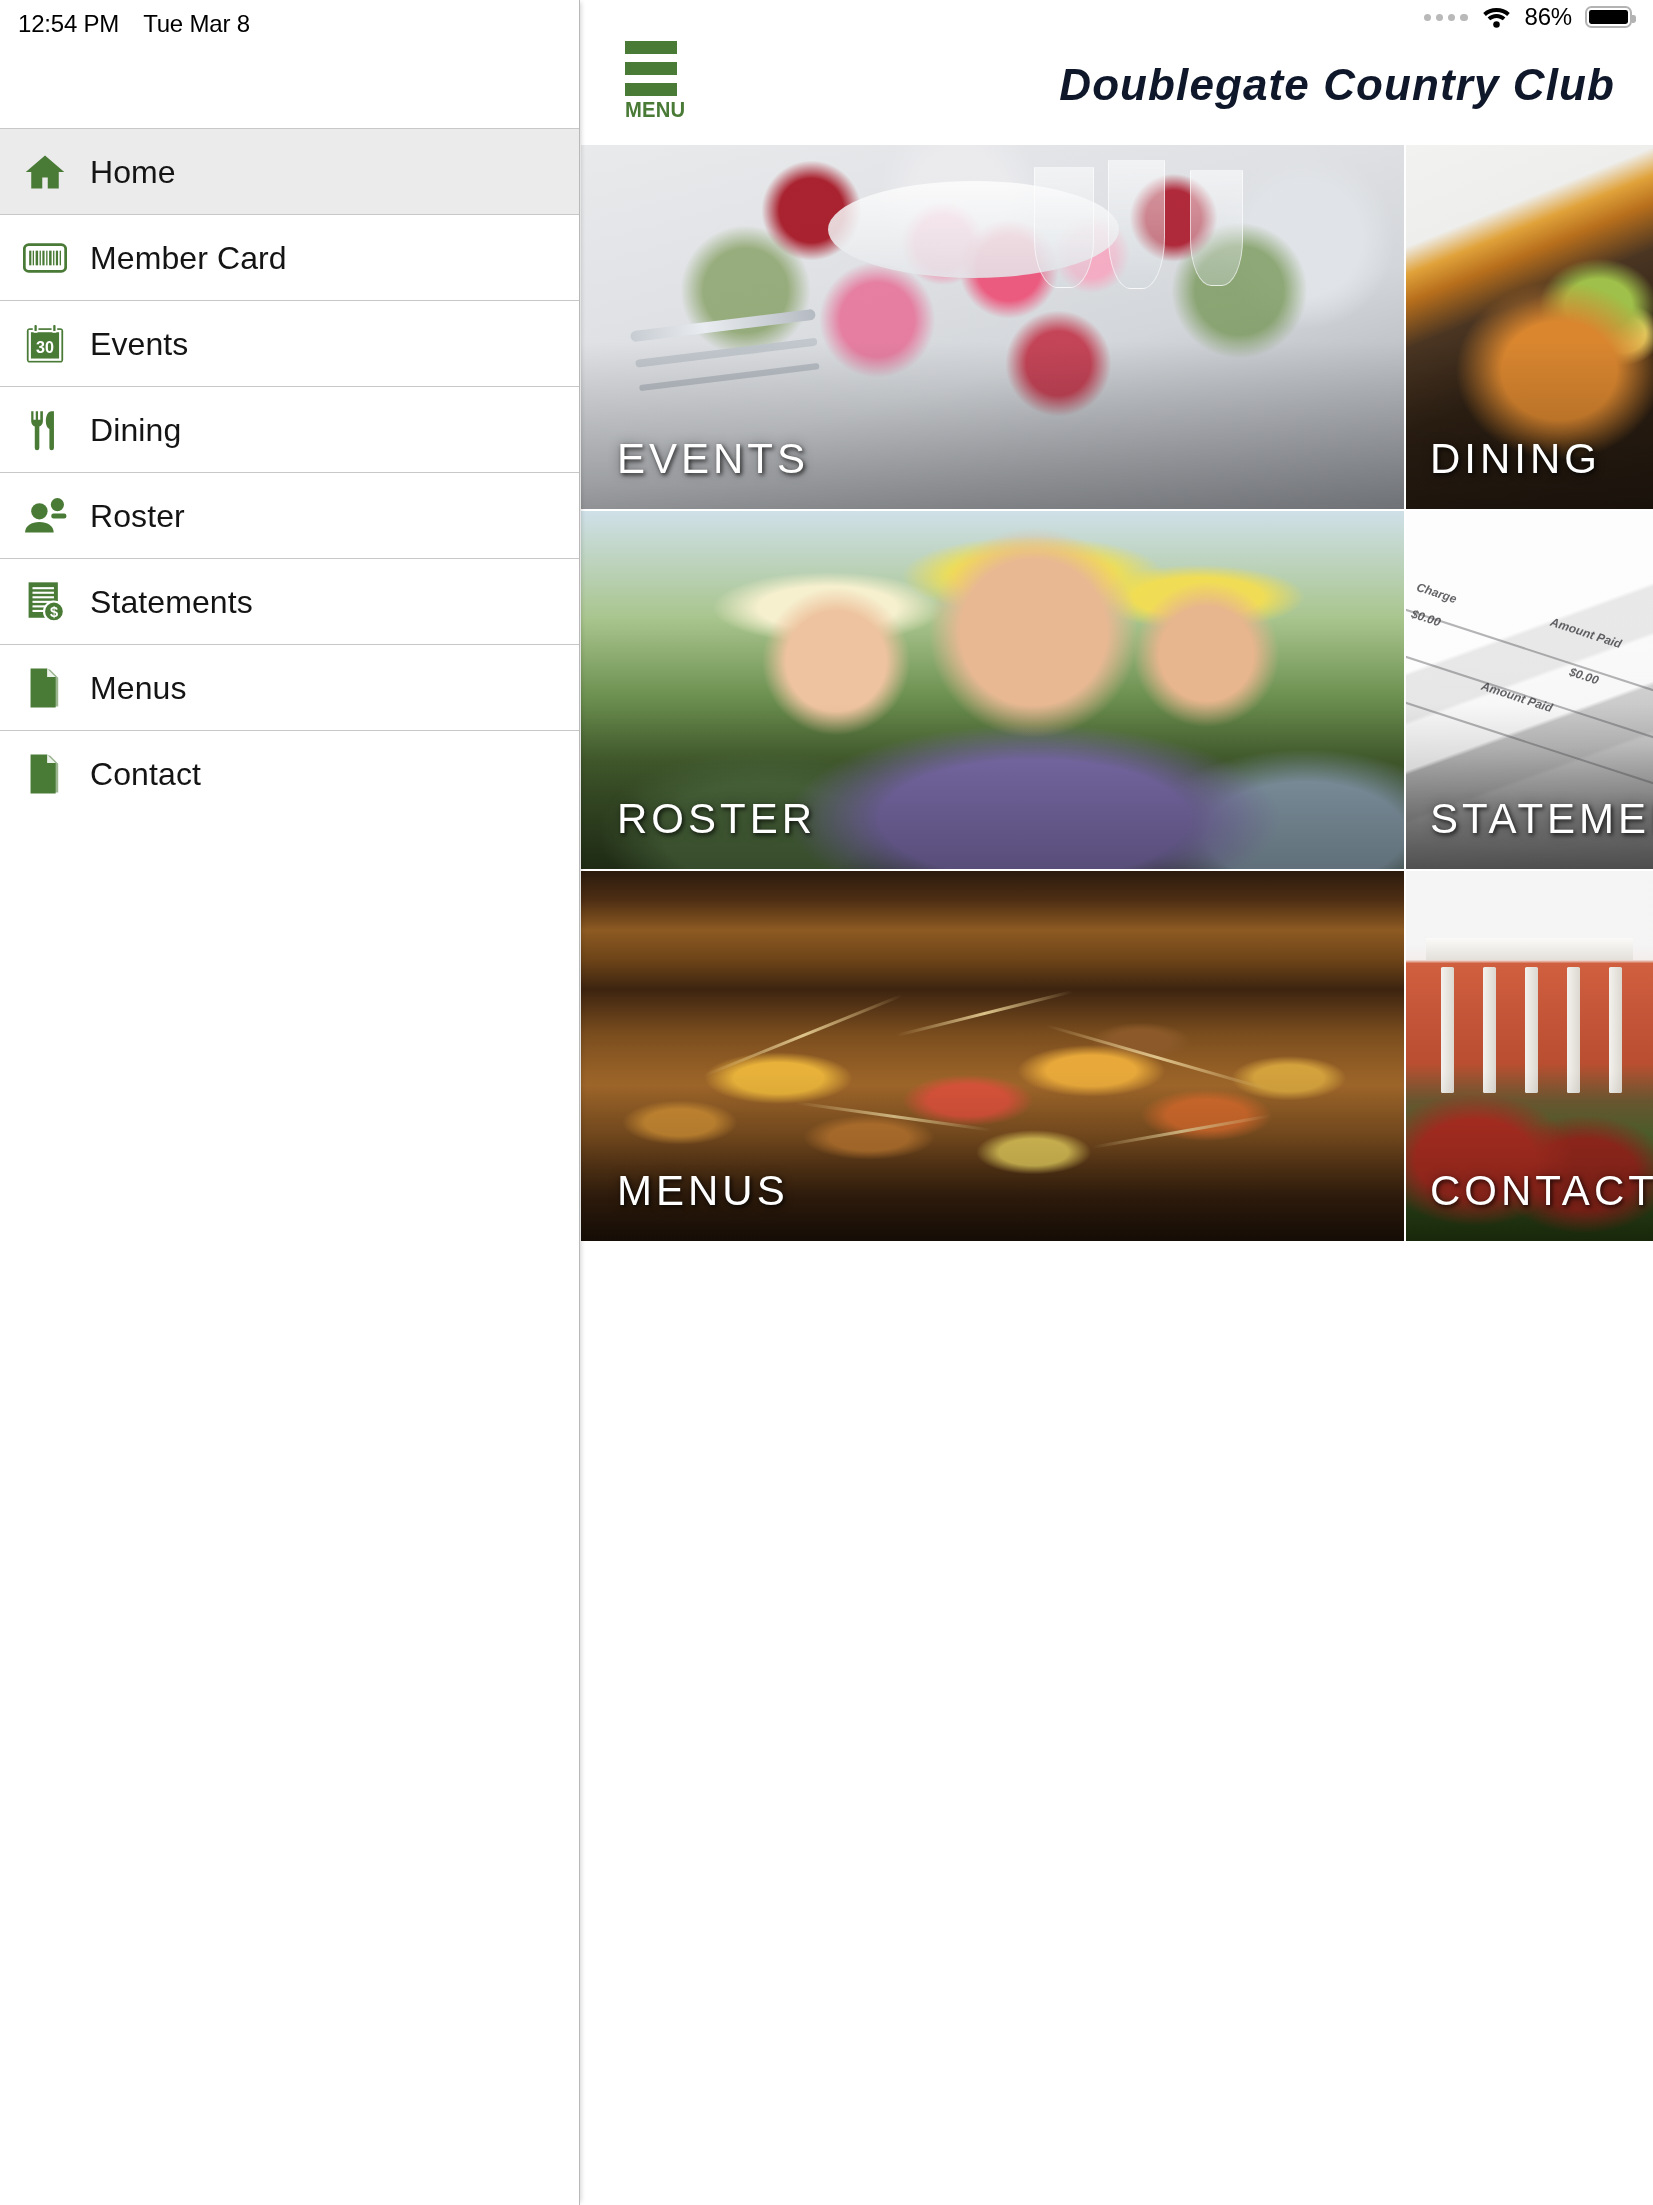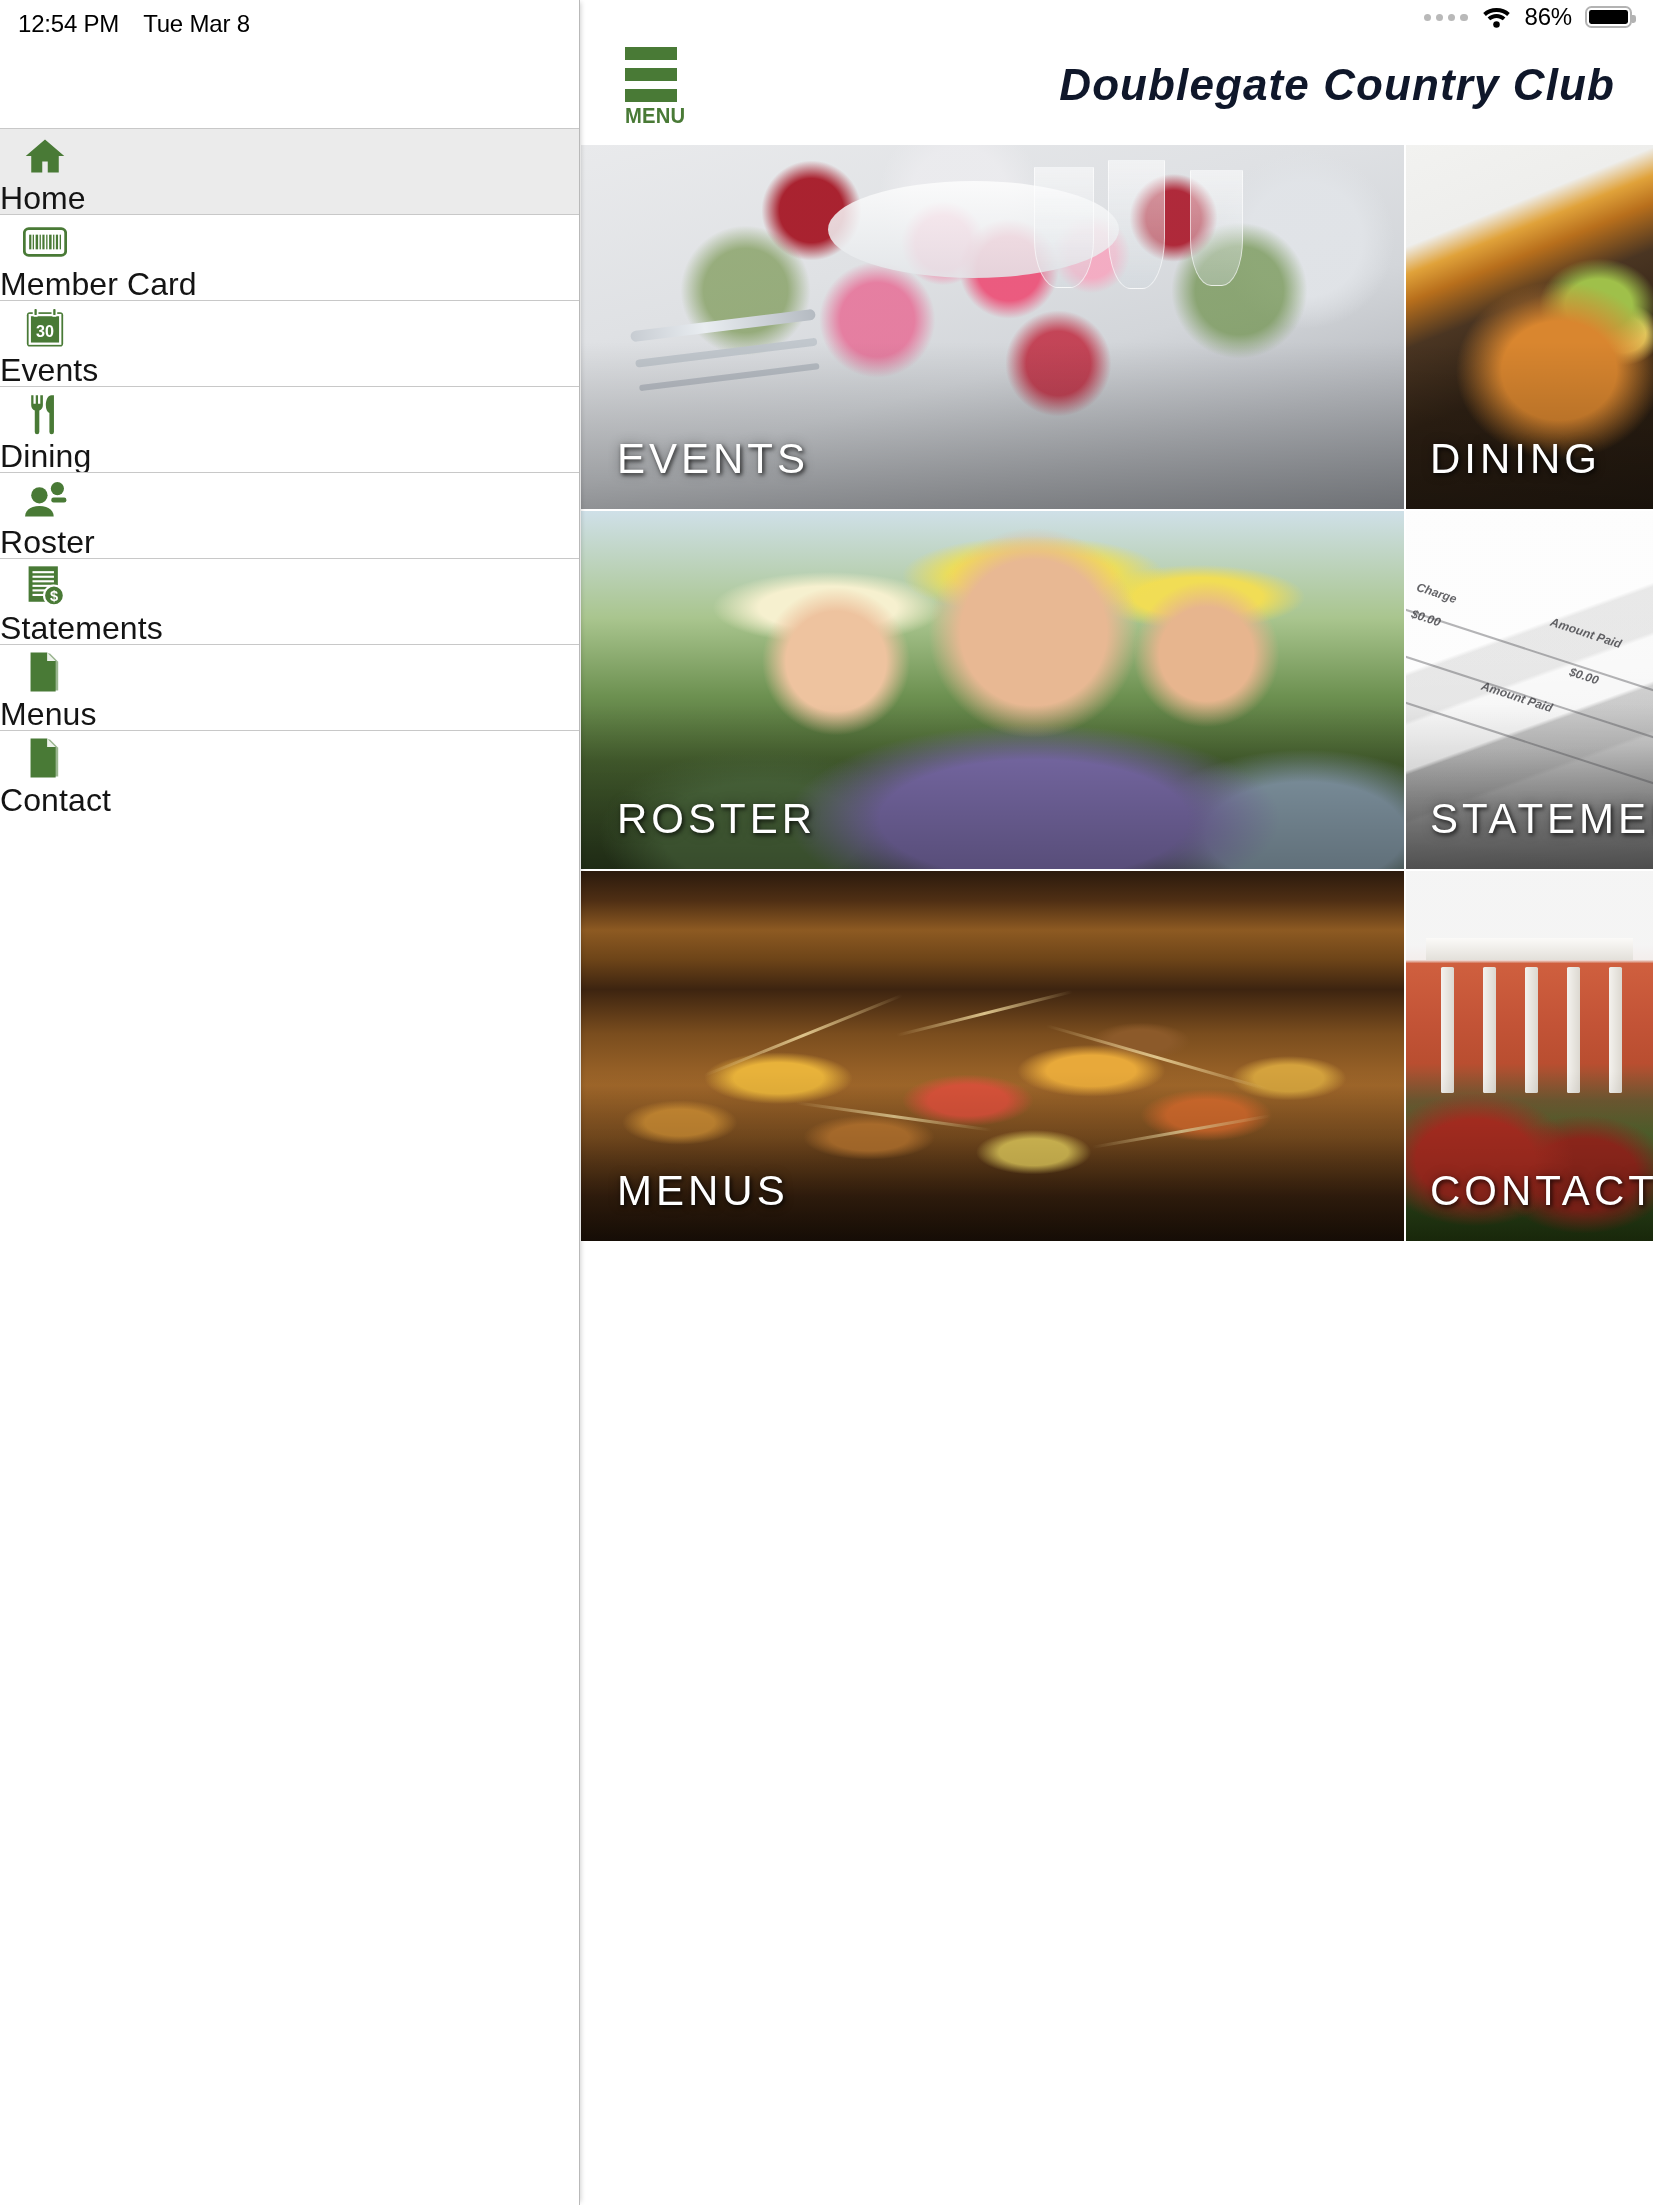--- a/index.html
+++ b/index.html
@@ -43,44 +43,44 @@
   
   .sidebar {
     position: absolute; left: 0; top: 0; width: 580px; height: 2205px;
     background: #ffffff; z-index: 40;
     border-right: 0.8px solid #b9b9b9;
     box-shadow: 2.4px 0 4.8px -1.6px rgba(0,0,0,0.18);
   }
   .sidebar-top { height: 128px; background:#fff; }
   .nav-item {
     position: relative; height: 86px; width: 100%;
-    display: flex; align-items: flex-start;
+    display: flex; align-items: center;
     border-top: 0.8px solid #c8c8c8;
-    background: #ffffff; cursor: pointer; flex-direction: column;
+    background: #ffffff; cursor: pointer;
   }
   .nav-item:first-of-type { border-top: none; }
   .nav-item.active { background: #ebebeb; }
   .nav-item.last-sep { border-bottom: 0.8px solid #c8c8c8; }
   .nav-icon {
     width: 90px; min-width:90px; height: 86px;
     display: flex; align-items: center; justify-content: center;
   }
   .nav-icon svg { display:block; }
   .nav-label {
     font-size: 32px; color: #141414; letter-spacing: 0.1px;
     font-weight: 400; line-height: 1;
   }
 
   
   .apphdr {
     position: absolute; left: 580px; top: 0; width: 1074px; height: 145px;
     background: #ffffff; z-index: 20;
   }
   .hamburger {
-    position: absolute; left: 45px; top: 47px;
+    position: absolute; left: 45px; top: 41px;
     width: 68px; cursor: pointer;
     display: flex; flex-direction: column; align-items: flex-start;
   }
   .hamburger .bar {
     width: 52px; height: 13px; background: #497a36; margin-bottom: 8px;
     display:block;
   }
   .hamburger .bar:nth-child(3){ margin-bottom: 3.2px; }
   .hamburger .mlabel {
     font-size: 22px; font-weight: 700; color: #497a36;

